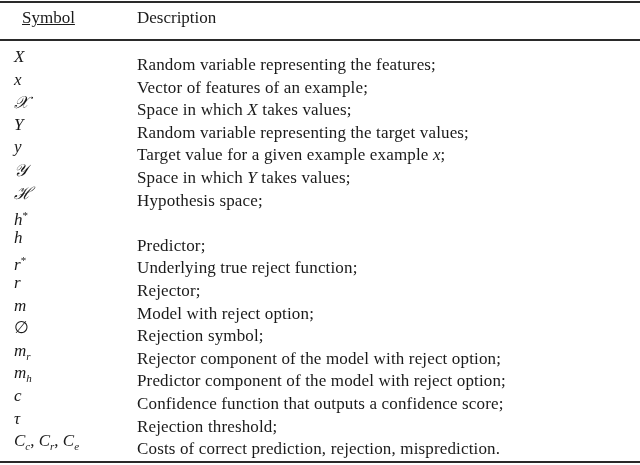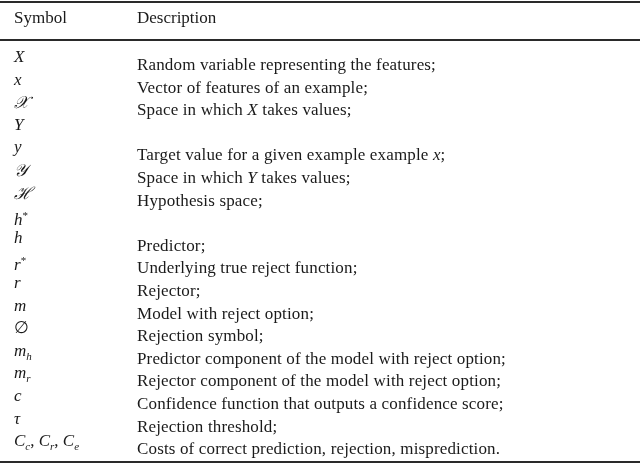--- a/index.html
+++ b/index.html
@@ -35,22 +35,23 @@
       position: absolute;
       top: 8px;
       left: 0;
       width: 640px;
       height: 24px;
       font-size: 17px;
       font-family: "Liberation Serif", "DejaVu Serif", serif;
     }
     .header .sym-h {
       position: absolute;
-      left: 14px;
+      left: 22px;
       top: 0;
+      text-decoration: underline;
     }
     .header .desc-h {
       position: absolute;
       left: 137px;
       top: 0;
       text-align: center;
     }
     .rows {
       position: absolute;
       top: 46px;
@@ -112,20 +113,21 @@
       <span class="desc">Vector of features of an example;</span>
     </div>
 
     <div class="row">
       <span class="sym script">𝒳</span>
       <span class="desc"><span>Space in which </span><span class="math">X</span><span> takes values;</span></span>
     </div>
 
     <div class="row">
       <span class="sym">Y</span>
+      <span class="desc">Random variable representing the target values;</span>
     </div>
 
     <div class="row">
       <span class="sym">y</span>
       <span class="desc"><span>Target value for a given example example </span><span class="math">x</span><span>;</span></span>
     </div>
 
     <div class="row">
       <span class="sym script">𝒴</span>
       <span class="desc"><span>Space in which </span><span class="math">Y</span><span> takes values;</span></span>
@@ -159,27 +161,27 @@
       <span class="sym">m</span>
       <span class="desc">Model with reject option;</span>
     </div>
 
     <div class="row">
       <span class="sym upright">∅</span>
       <span class="desc">Rejection symbol;</span>
     </div>
 
     <div class="row">
-      <span class="sym"><span>m</span><sub class="s">h</sub></span>
-      <span class="desc">Predictor component of the model with reject option;</span>
+      <span class="sym"><span>m</span><sub class="s">r</sub></span>
+      <span class="desc">Rejector component of the model with reject option;</span>
     </div>
 
     <div class="row">
-      <span class="sym"><span>m</span><sub class="s">r</sub></span>
-      <span class="desc">Rejector component of the model with reject option;</span>
+      <span class="sym"><span>m</span><sub class="s">h</sub></span>
+      <span class="desc">Predictor component of the model with reject option;</span>
     </div>
 
     <div class="row">
       <span class="sym">c</span>
       <span class="desc">Confidence function that outputs a confidence score;</span>
     </div>
 
     <div class="row">
       <span class="sym">τ</span>
       <span class="desc">Rejection threshold;</span>

